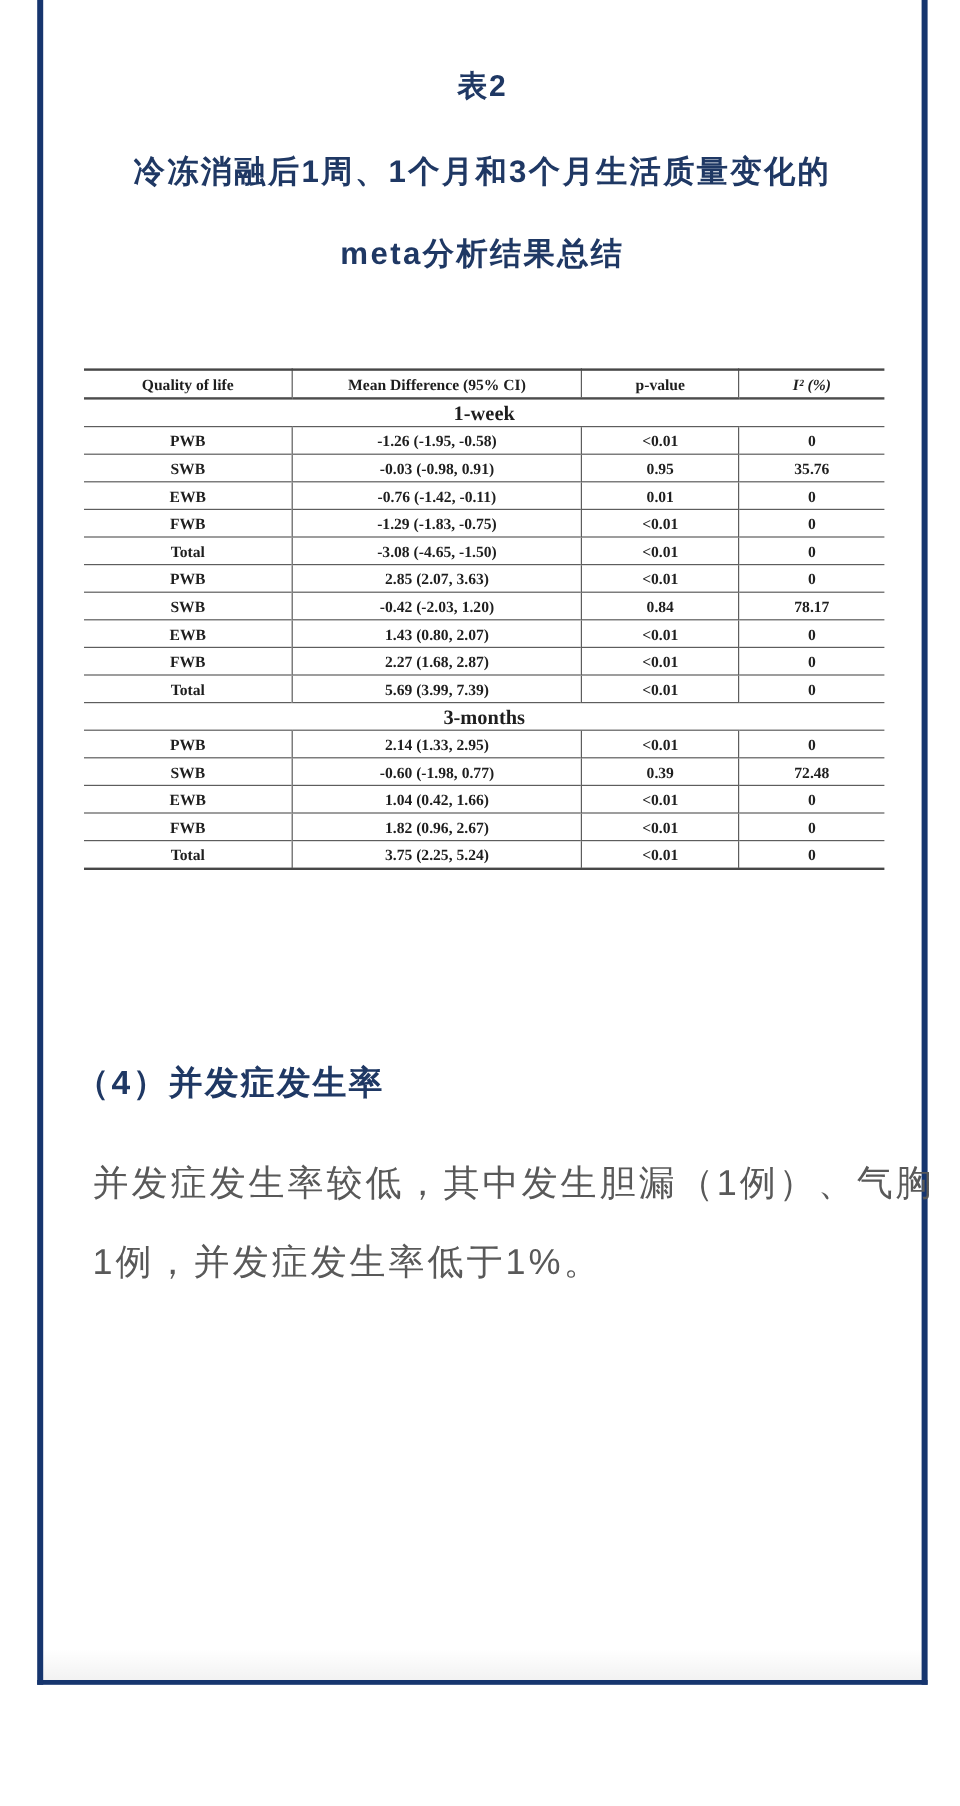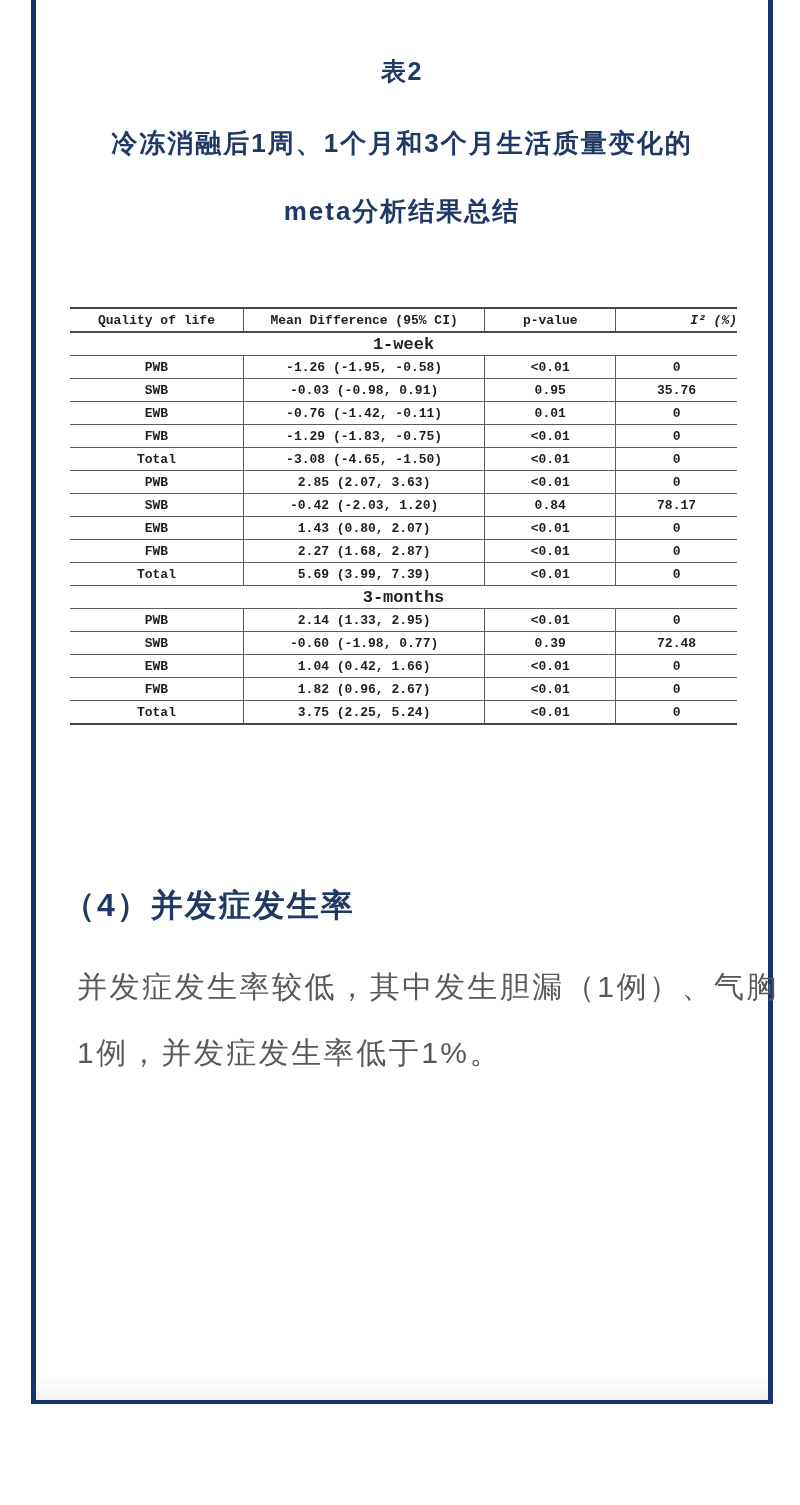--- a/index.html
+++ b/index.html
@@ -50,47 +50,47 @@
     position: absolute;
     left: 34px;
     top: 307px;
     width: 667px;
     filter: blur(0.35px);
   }
   table.results {
     width: 100%;
     border-collapse: collapse;
     table-layout: fixed;
-    font-family: Liberation Mono, monospace;
+    font-family: Liberation Serif, serif;
     font-weight: 700;
     color: #1e1e1e;
     border-top: 2px solid #474747;
     border-bottom: 2px solid #474747;
   }
   table.results th, table.results td {
     height: 22px;
     padding: 0;
     text-align: center;
     vertical-align: middle;
     font-size: 13px;
     line-height: 1;
     border-top: 1px solid #5d5d5d;
   }
   table.results thead th { border-bottom: 2px solid #4c4c4c; }
   table.results th + th, table.results td + td { border-left: 1px solid #5d5d5d; }
   table.results td.section { font-size: 17px; }
-  table.results th.ital { font-style: italic; text-align: right; }
+  table.results th.ital { font-style: italic; }
 
   .sec-heading {
     position: absolute;
     left: 27px;
     top: 884px;
     color: var(--navy-text);
     font-weight: bold;
-    font-size: 32px;
+    font-size: 28px;
     letter-spacing: 2px;
   }
   .paragraph {
     position: absolute;
     left: 41px;
     top: 954px;
     width: 702px;
     color: var(--body-text);
     font-size: 30px;
     letter-spacing: 2.5px;

